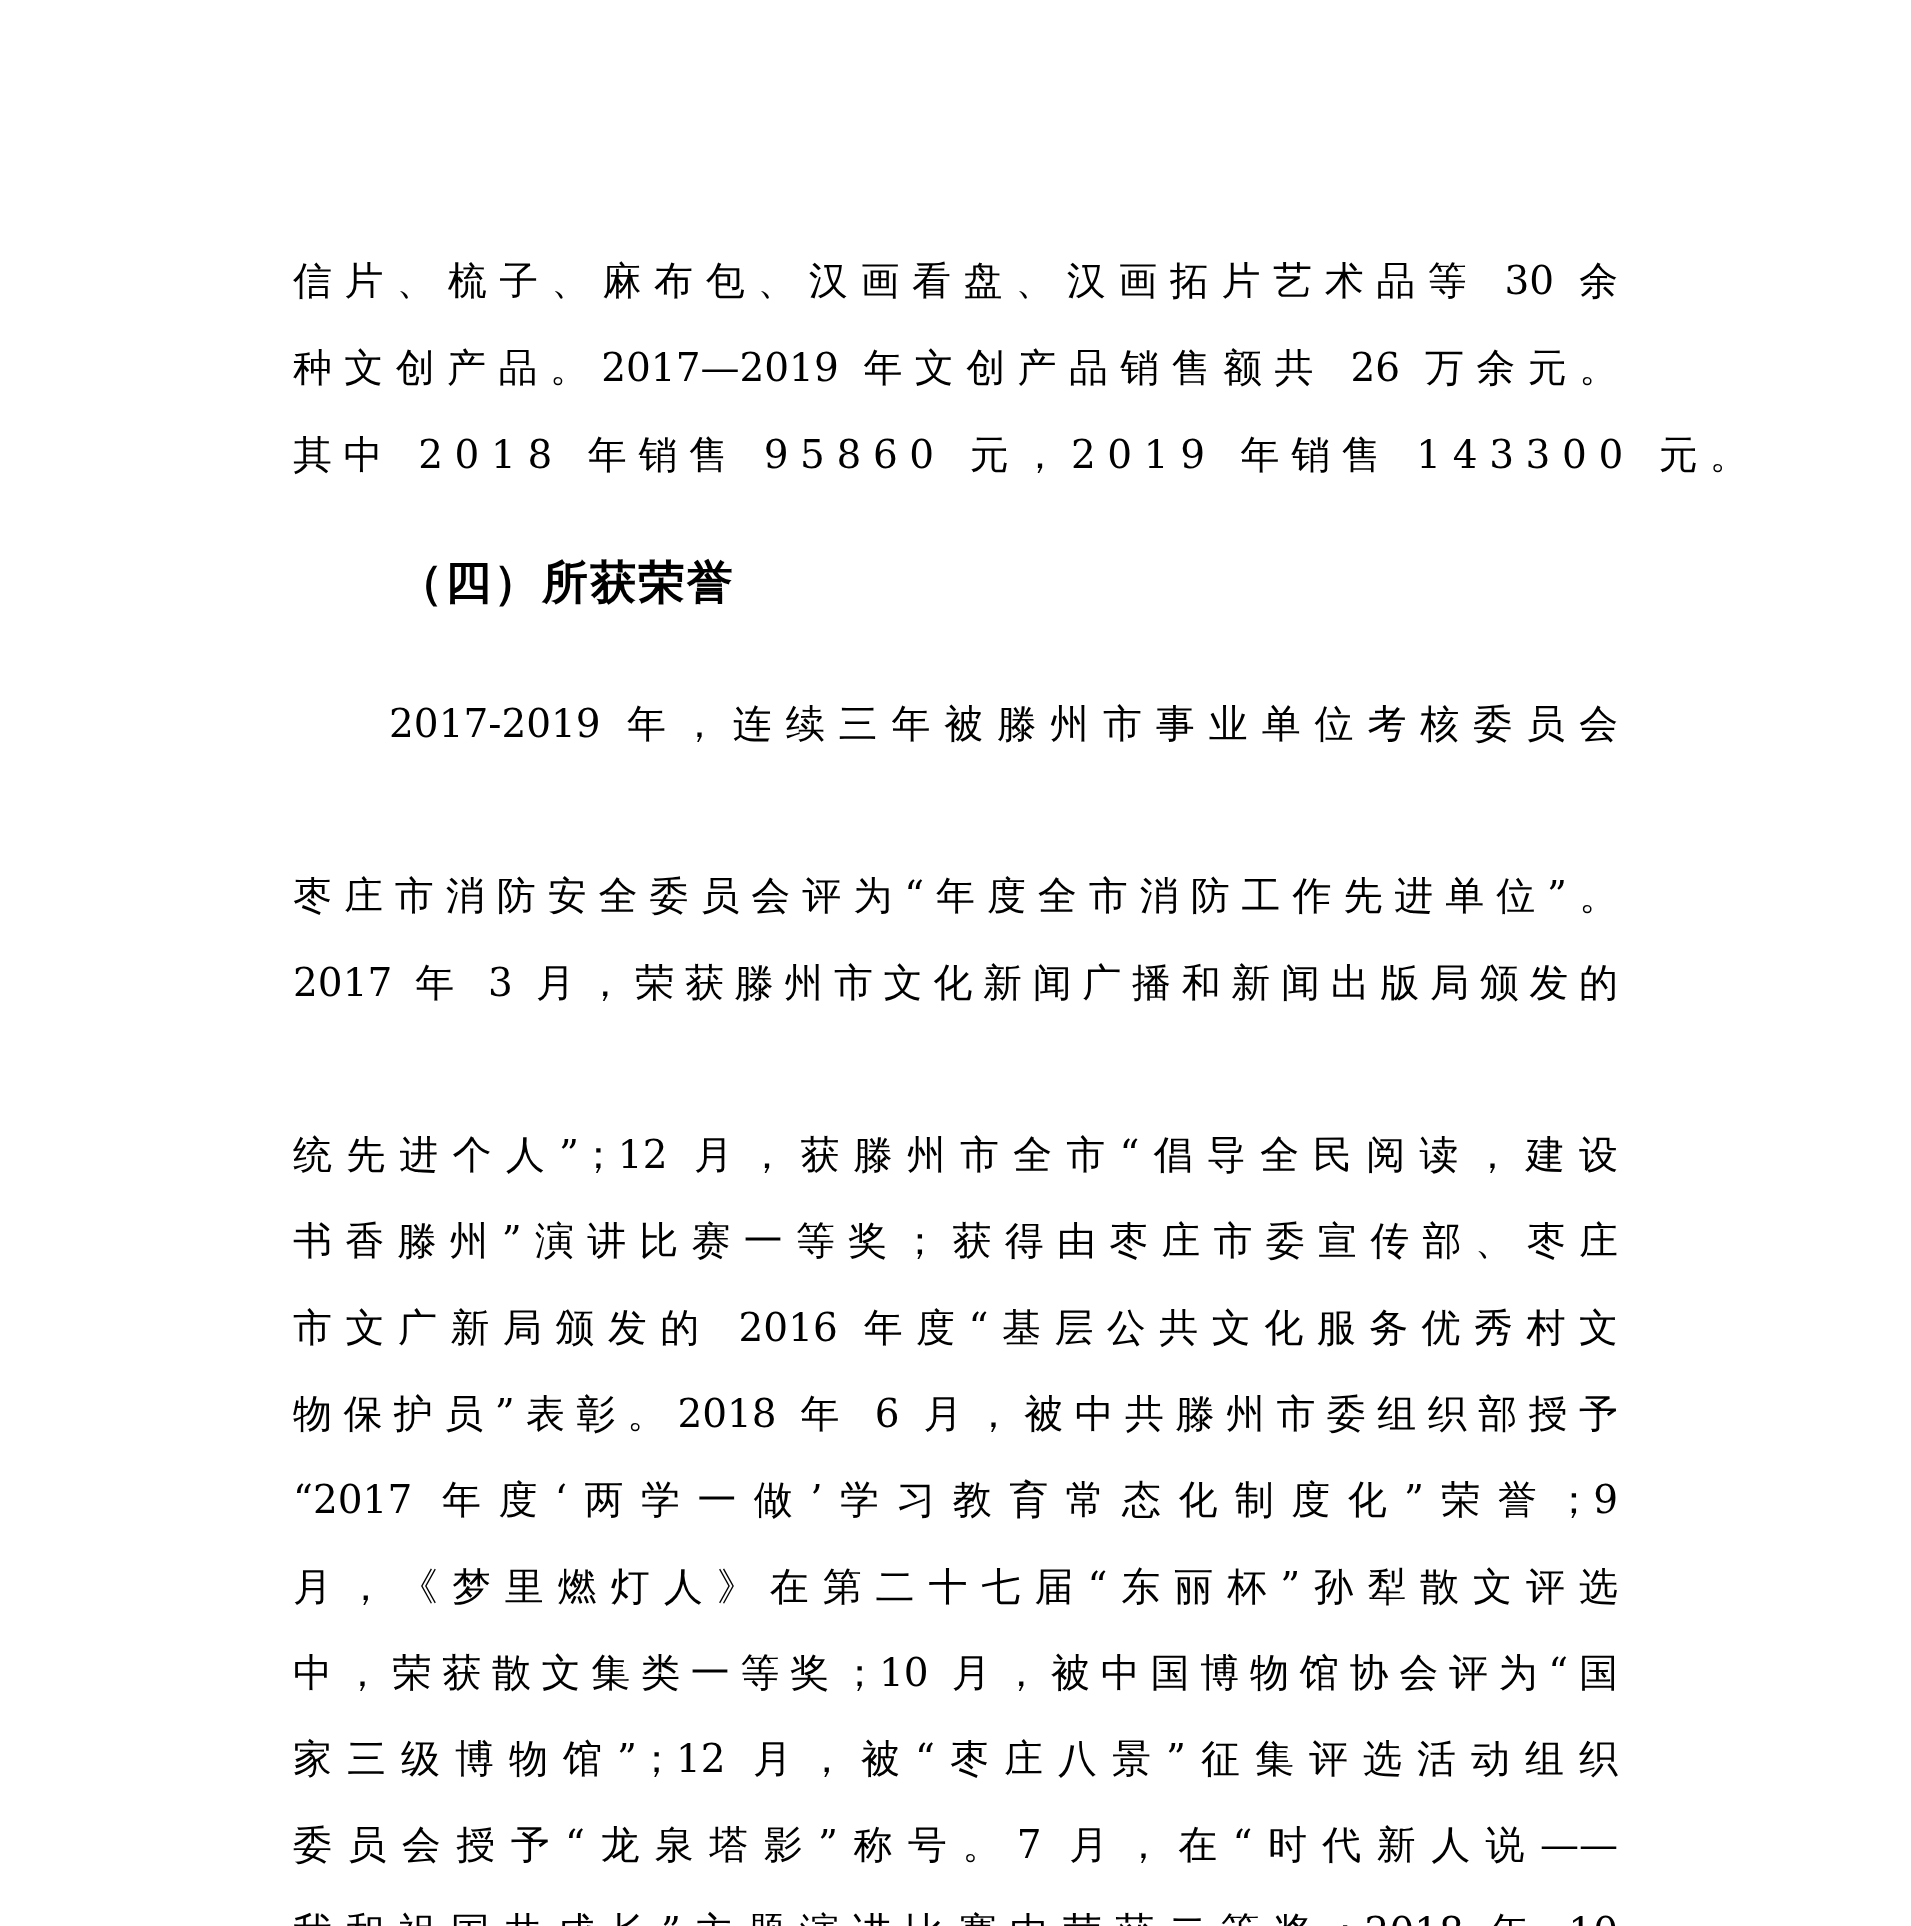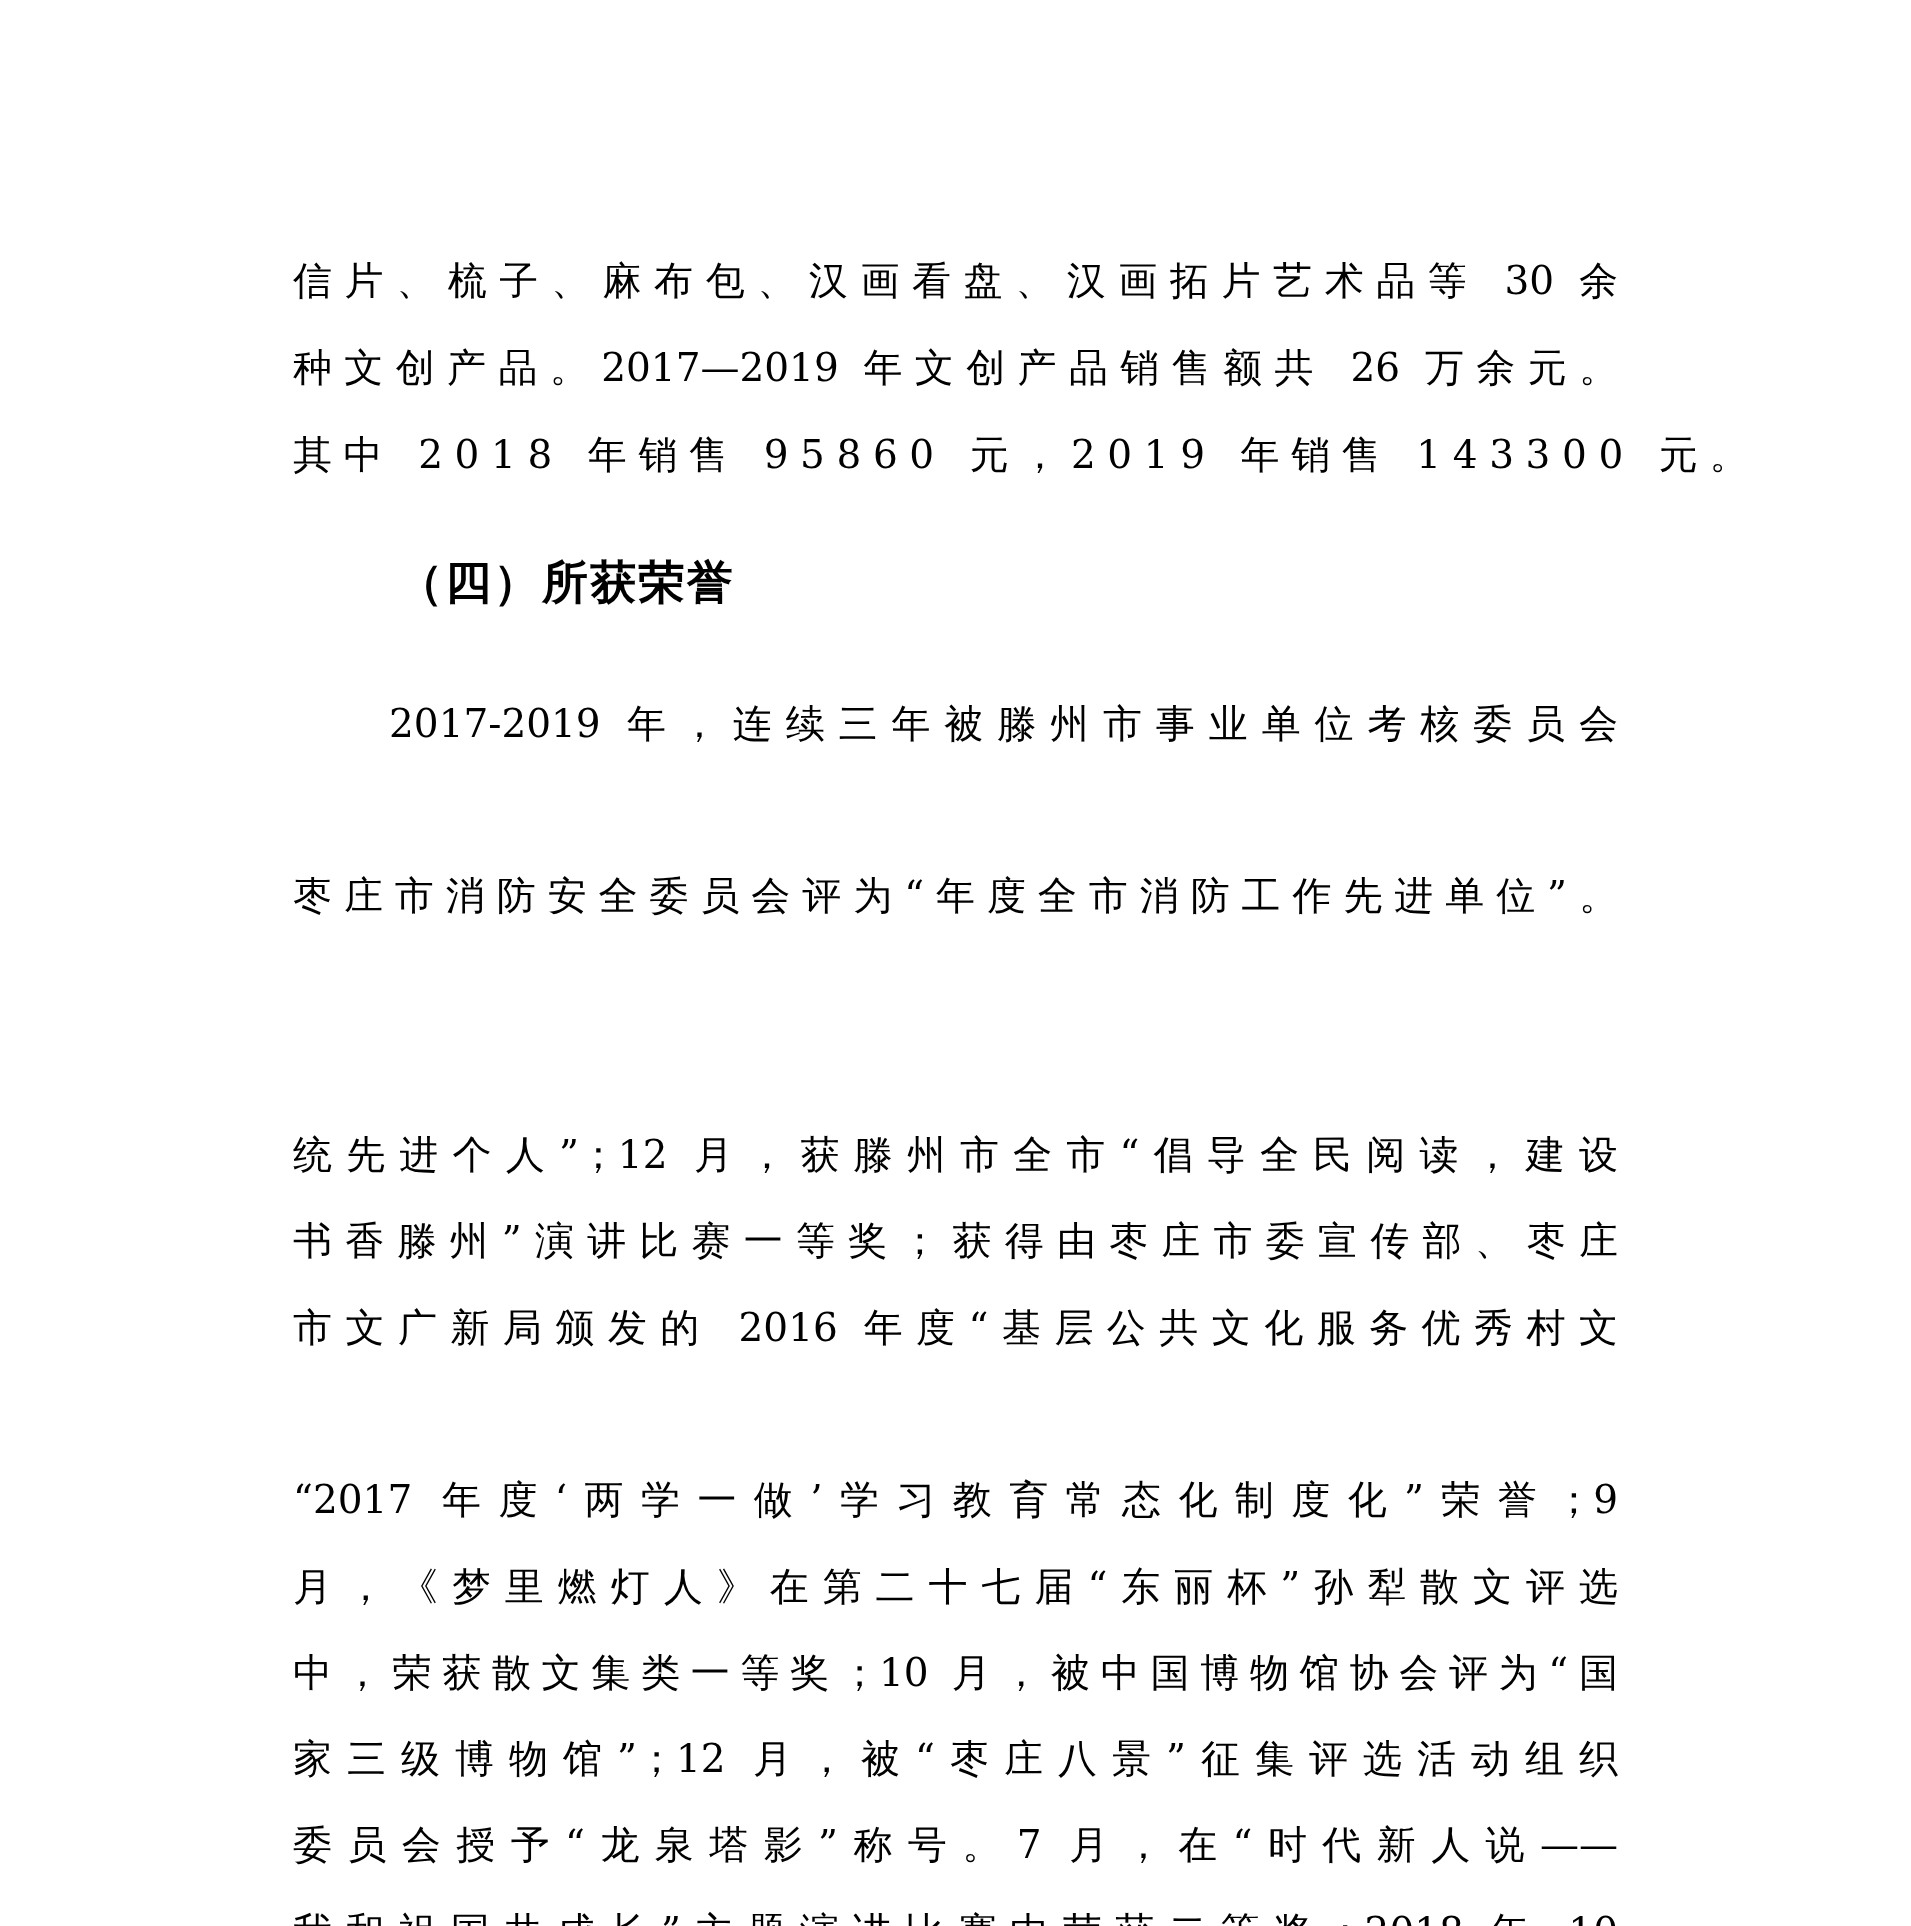--- a/index.html
+++ b/index.html
@@ -20,23 +20,25 @@
 <div class="page">
 
   <div class="line" style="top:250px">信片、梳子、麻布包、汉画看盘、汉画拓片艺术品等 30 余</div>
   <div class="line" style="top:337px">种文创产品。2017—2019 年文创产品销售额共 26 万余元。</div>
   <div class="line last" style="top:424px">其中 2018 年销售 95860 元，2019 年销售 143300 元。</div>
 
   <div class="heading" style="top:552px">（四）所获荣誉</div>
 
   <div class="line indent" style="top:693px">2017-2019 年，连续三年被滕州市事业单位考核委员会</div>
   <div class="line" style="top:865px">枣庄市消防安全委员会评为“年度全市消防工作先进单位”。</div>
+  <div class="line" style="top:952px">2017 年 3 月，荣获滕州市文化新闻广播和新闻出版局颁发的</div>
   <div class="line" style="top:1124px">统先进个人”；12 月，获滕州市全市“倡导全民阅读，建设</div>
   <div class="line" style="top:1210px">书香滕州”演讲比赛一等奖；获得由枣庄市委宣传部、枣庄</div>
   <div class="line" style="top:1297px">市文广新局颁发的 2016 年度“基层公共文化服务优秀村文</div>
+  <div class="line" style="top:1383px">物保护员”表彰。2018 年 6 月，被中共滕州市委组织部授予</div>
   <div class="line" style="top:1469px">“2017 年度‘两学一做’学习教育常态化制度化”荣誉；9</div>
   <div class="line" style="top:1556px">月，《梦里燃灯人》在第二十七届“东丽杯”孙犁散文评选</div>
   <div class="line" style="top:1642px">中，荣获散文集类一等奖；10 月，被中国博物馆协会评为“国</div>
   <div class="line" style="top:1728px">家三级博物馆”；12 月，被“枣庄八景”征集评选活动组织</div>
   <div class="line" style="top:1814px">委员会授予“龙泉塔影”称号。7 月，在“时代新人说——</div>
   <div class="line" style="top:1901px">我和祖国共成长”主题演讲比赛中荣获二等奖；2018 年 10</div>
 
 </div>
 
 

